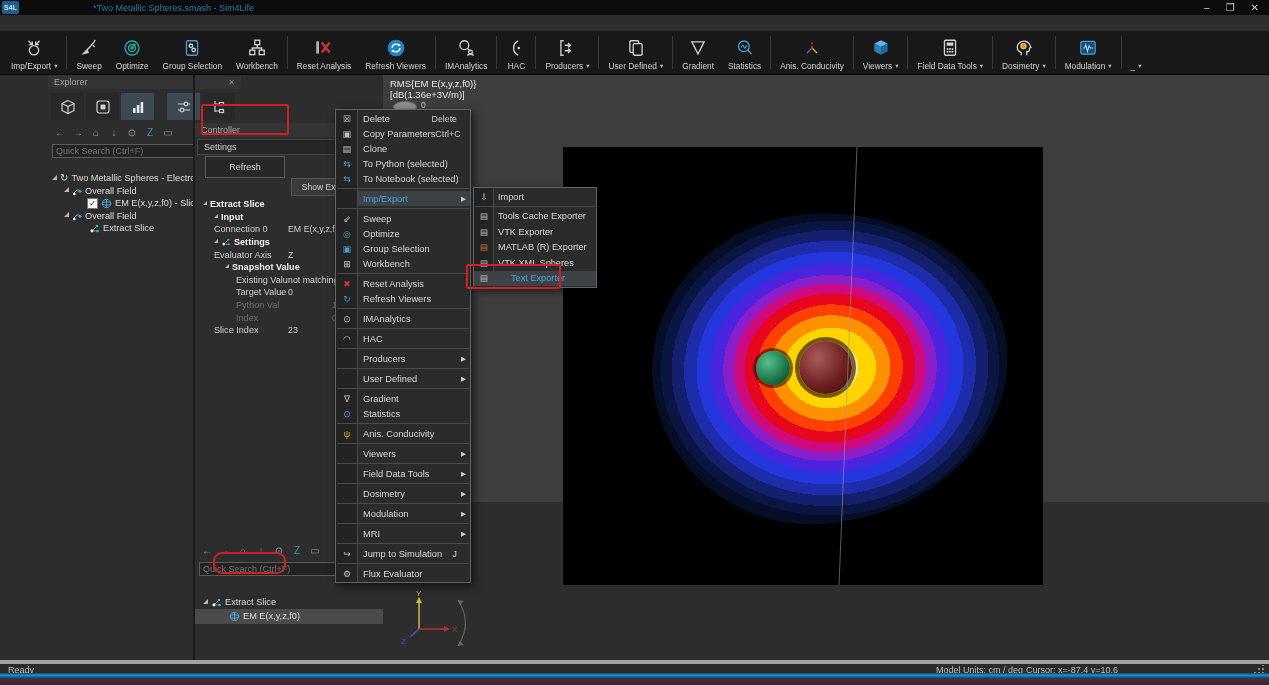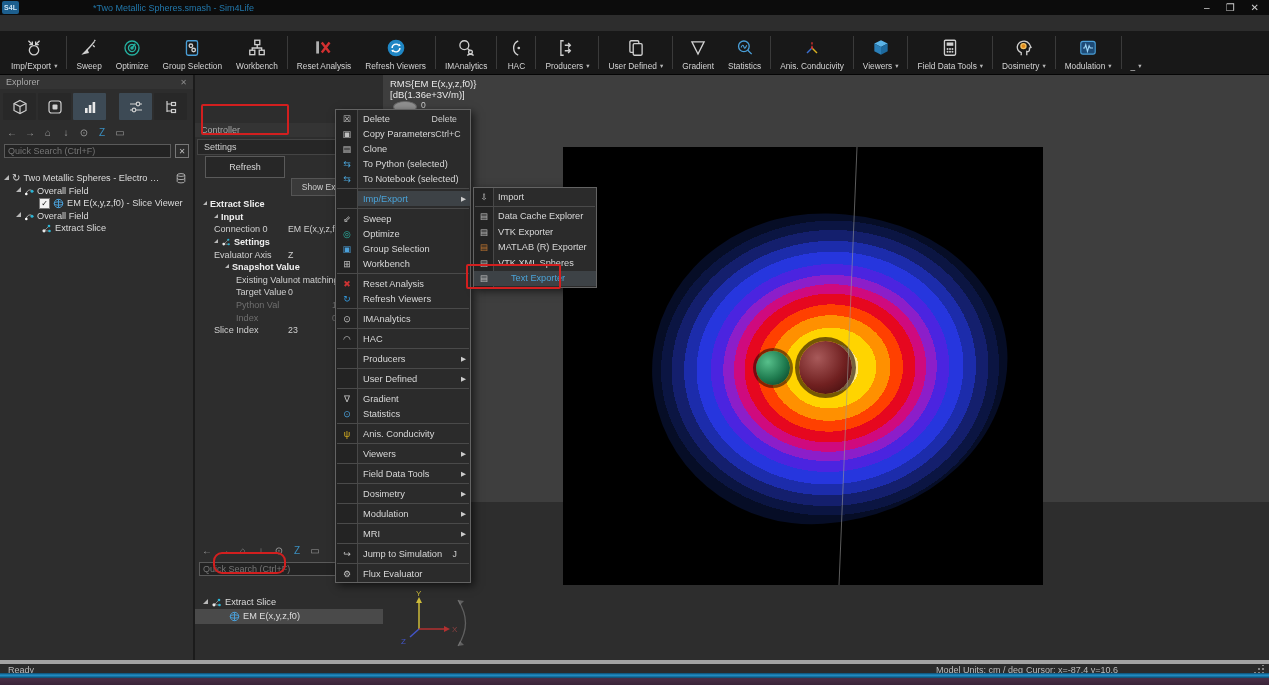--- a/index.html
+++ b/index.html
@@ -19,21 +19,21 @@
   .toolbar{position:absolute;left:0;top:31px;width:100%;height:44px;background:#181818;border-bottom:1px solid #050505;
            display:flex;align-items:stretch;box-sizing:border-box;padding-left:4px;}
   .tb-item{display:flex;flex-direction:column;align-items:center;justify-content:flex-end;padding:3px 7px;gap:2px;}
   .tb-icon{height:23px;display:flex;align-items:center;justify-content:center;}
   .tb-label{font-size:8.3px;color:#d4d4d4;white-space:nowrap;display:flex;align-items:center;gap:3px;}
   .tb-caret{font-size:6.5px;color:#b8b8b8;}
   .tb-sep{width:1px;background:#3a3a3a;margin:5px 2px;}
   .tb-stroke{stroke:#cfcfcf;fill:none;stroke-width:1.2;}
   
   .panel{position:absolute;top:75px;height:585px;background:#2d2d2d;}
-  #explorer{left:0;width:193px;}
+  #explorer{left:0;width:193px;padding-left:48px;}
   #divider{position:absolute;left:193px;top:75px;width:2px;height:585px;background:#1b1b1b;}
   #controller{left:195px;width:188px;margin-top:48px;}
   .panel-header{height:14px;background:#343434;color:#a8a8a8;font-size:9px;display:flex;align-items:center;
                 justify-content:space-between;padding:0 6px;}
   .ph-x{color:#8a8a8a;font-size:8px;}
   .ex-tabs{display:flex;padding:4px 3px 3px;gap:2px;align-items:center;}
   .ex-tab{width:33px;height:27px;background:#282828;display:flex;align-items:center;justify-content:center;border-radius:1px;}
   .ex-tab.active{background:#3d4a55;}
   .ex-tab.gap{margin-left:11px;}
   .nav-row{display:flex;align-items:center;gap:6px;padding:3px 6px 2px;height:14px;}
@@ -863,21 +863,21 @@
 
   <div class="smenu">
 
       <div class="sm-item sep">
         <span class="sm-ico">⇩</span>
         <span class="sm-label">Import</span>
       </div>
 
       <div class="sm-item">
         <span class="sm-ico">▤</span>
-        <span class="sm-label">Data Cache Explorer</span>
+        <span class="sm-label">Tools Cache Exporter</span>
       </div>
 
       <div class="sm-item">
         <span class="sm-ico">▤</span>
         <span class="sm-label">VTK Exporter</span>
       </div>
 
       <div class="sm-item">
         <span class="sm-ico" style="color: rgb(200, 122, 48);">▤</span>
         <span class="sm-label">MATLAB (R) Exporter</span>

